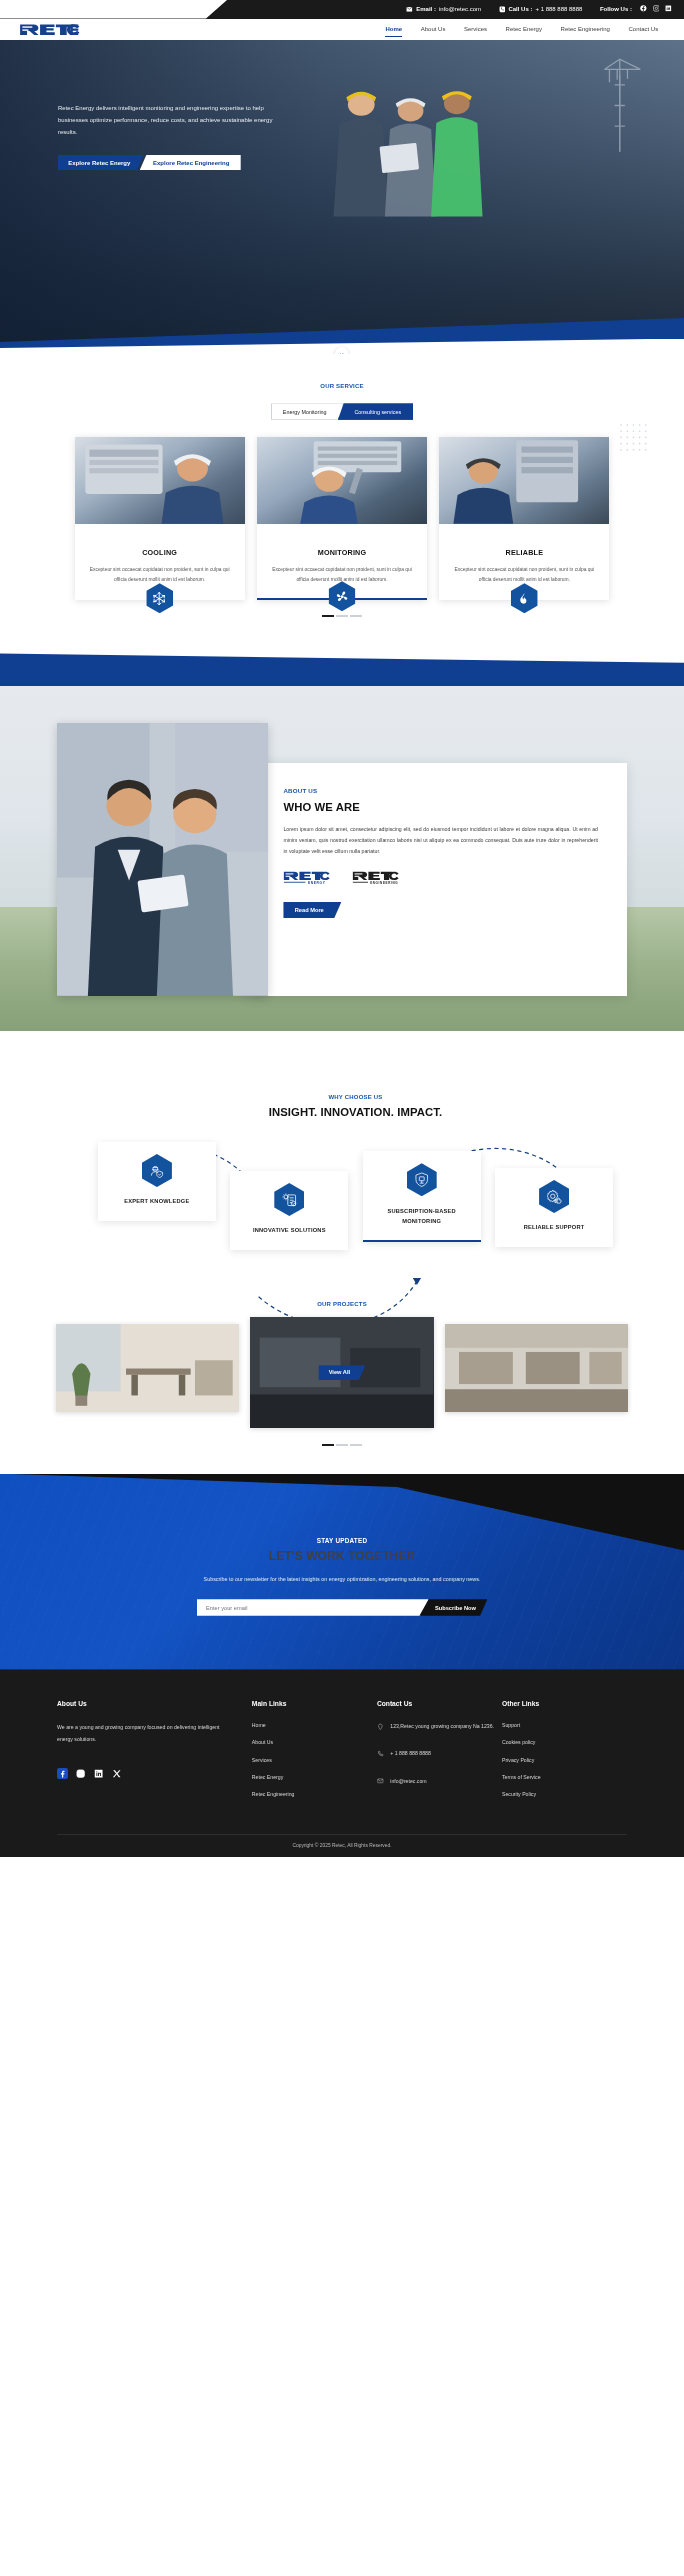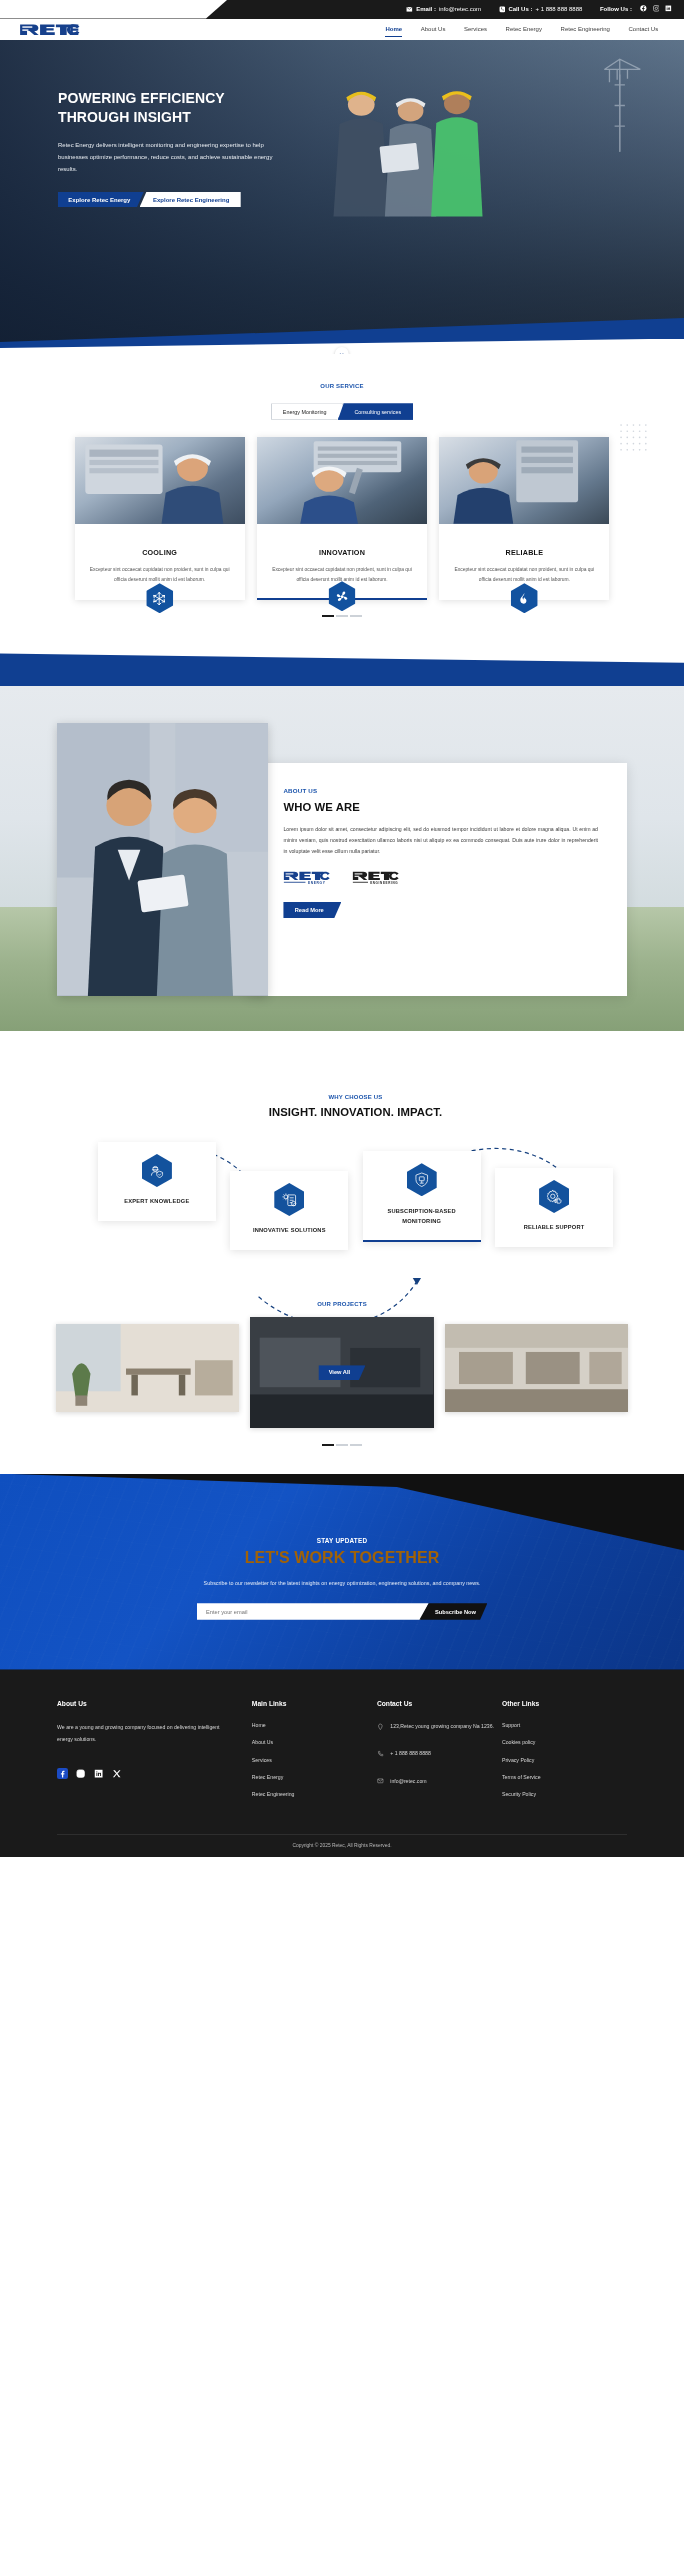--- a/index.html
+++ b/index.html
@@ -138,21 +138,21 @@
   .news-black{position:absolute;inset:0;background:#111;}
   .news-blue{position:absolute;inset:0;
      background:linear-gradient(135deg,#0f4fbf 0%,#1353c4 35%,#0d3f9d 70%,#0b3587 100%);
      clip-path:polygon(0 0, 58% 13.4px, 100% 77px, 100% 100%, 0 100%);}
   .news-tex{position:absolute;inset:0;opacity:.18;
      background:repeating-linear-gradient(112deg, rgba(255,255,255,.10) 0 1.5px, rgba(0,0,0,0) 1.5px 13.4px),
                 repeating-linear-gradient(8deg, rgba(255,255,255,.06) 0 1px, rgba(0,0,0,0) 1px 20.6px);
      clip-path:polygon(0 0, 58% 13.4px, 100% 77px, 100% 100%, 0 100%);}
   .news-in{position:relative;z-index:4;text-align:center;padding-top:63px;}
   .news-in .eyebrow{color:#fff;font-size:6.4px;font-weight:bold;letter-spacing:0.2px;}
-  .news-in h2{color:#a16207;font-size:16px;font-weight:bold;margin-top:5.2px;letter-spacing:0.1px;}
+  .news-in h2{color:#404040;font-size:12px;font-weight:bold;margin-top:5.2px;letter-spacing:0.1px;}
   .news-in p{color:#e4ecf8;font-size:5.4px;line-height:2.0;margin-top:11.3px;}
   .subrow{display:flex;justify-content:center;margin-top:14.4px;}
   .subinput{width:232px;height:16.5px;border:none;outline:none;background:#fff;font-size:5.7px;color:#333;
      padding:0 9.3px;clip-path:polygon(0 0,100% 0,calc(100% - 8.2px) 100%,0 100%);
      font-family:"Liberation Sans",sans-serif;}
   .subbtn{background:#111;color:#fff;font-size:5.7px;font-weight:bold;border:none;height:16.5px;
      padding:0 11.3px 0 15.5px;margin-left:-9.3px;cursor:pointer;
      clip-path:polygon(9.3px 0,100% 0,calc(100% - 7.2px) 100%,0 100%);}
 
   
@@ -267,24 +267,20 @@
       <path d="M160 78 q26 -24 52 0 l3 -8 q-29 -20 -58 0z" fill="#f0f0f0"></path>
       <path d="M146 120 q40 -22 80 0 l10 170 h-100z" fill="#6b7b8c"></path>
       <ellipse cx="276" cy="70" rx="25" ry="21" fill="#b5825b"></ellipse>
       <path d="M250 64 q26 -24 52 0 l3 -8 q-29 -20 -58 0z" fill="#f5c518"></path>
       <path d="M236 108 q40 -22 80 0 l10 182 h-100z" fill="#49c26e"></path>
       <rect x="128" y="150" width="72" height="52" rx="3" fill="#e9edf2" transform="rotate(-6 164 176)"></rect>
     </g>
   </svg>
 
   <div class="hero-inner">
-    <h1>
-      <span>POWERING EFFICIENCY</span><br>
-      <span>THROUGH INSIGHT</span>
-    </h1>
     <p>Retec Energy delivers intelligent monitoring and engineering expertise to help businesses optimize performance, reduce costs, and achieve sustainable energy results.</p>
     <div class="hero-btns">
       <button class="btn-skew1">Explore Retec Energy</button>
       <button class="btn-skew2">Explore Retec Engineering</button>
     </div>
   </div>
 
   <div class="hero-wedge"></div>
   <div class="hero-wedge2"></div>
   <div class="scroll-dot">
@@ -371,21 +367,21 @@
         <svg viewBox="0 0 24 24">
             <g fill="#fff">
               <circle cx="12" cy="12" r="2.6"></circle>
               <path d="M12 9.4c0-4 1-6.6 3.4-6.6 2 0 3 2.4 1 4.6-1.2 1.3-2.9 1.8-4.4 2z"></path>
               <path d="M14.6 12c4 0 6.6 1 6.6 3.4 0 2-2.4 3-4.6 1-1.3-1.2-1.8-2.9-2-4.4z"></path>
               <path d="M9.4 12.6c-4 .6-6.6-.3-7-2.7-.4-2 1.8-3.3 4.3-1.6 1.4 1 2.2 2.6 2.7 4.1z"></path>
               <path d="M11.3 14.5c-1.3 3.8-3.2 5.8-5.5 5.2-1.9-.5-2.3-3-.1-4.5 1.4-.9 3.1-.9 4.6-.7z"></path>
             </g>
           </svg>
       </div>
-      <h3>INNOVATION</h3>
+      <h3>MONITORING</h3>
       <p>Excepteur sint occaecat cupidatat non proident, sunt in culpa qui officia deserunt mollit anim id est laborum.</p>
     </div>
 
     <div class="card">
       <div class="card-img i3">
         <svg viewBox="0 0 330 168" width="170" height="87">
           <rect x="150" y="6" width="120" height="120" rx="4" fill="#bfc8d2"></rect>
           <rect x="160" y="18" width="100" height="12" fill="#9fabb8"></rect>
           <rect x="160" y="38" width="100" height="12" fill="#9fabb8"></rect>
           <rect x="160" y="58" width="100" height="12" fill="#9fabb8"></rect>

